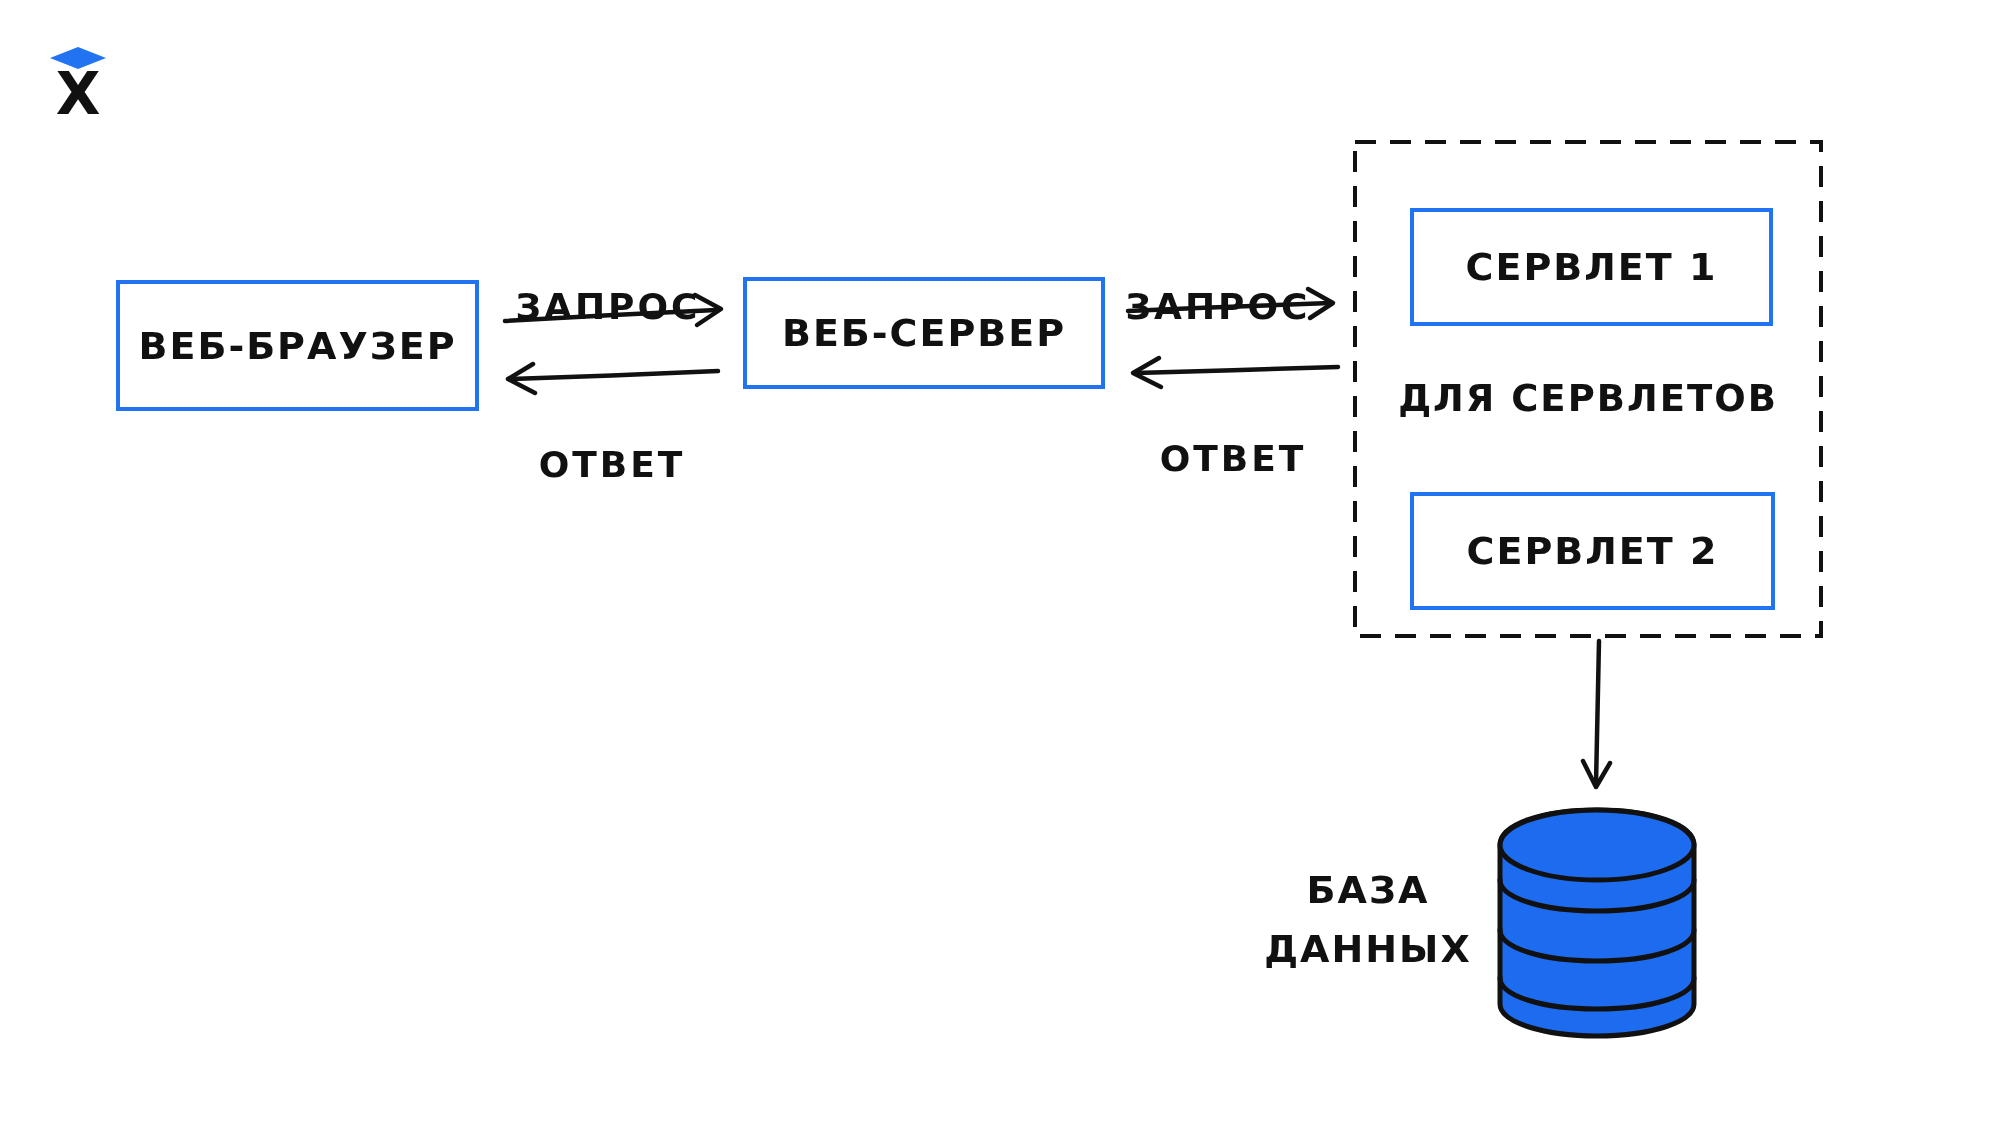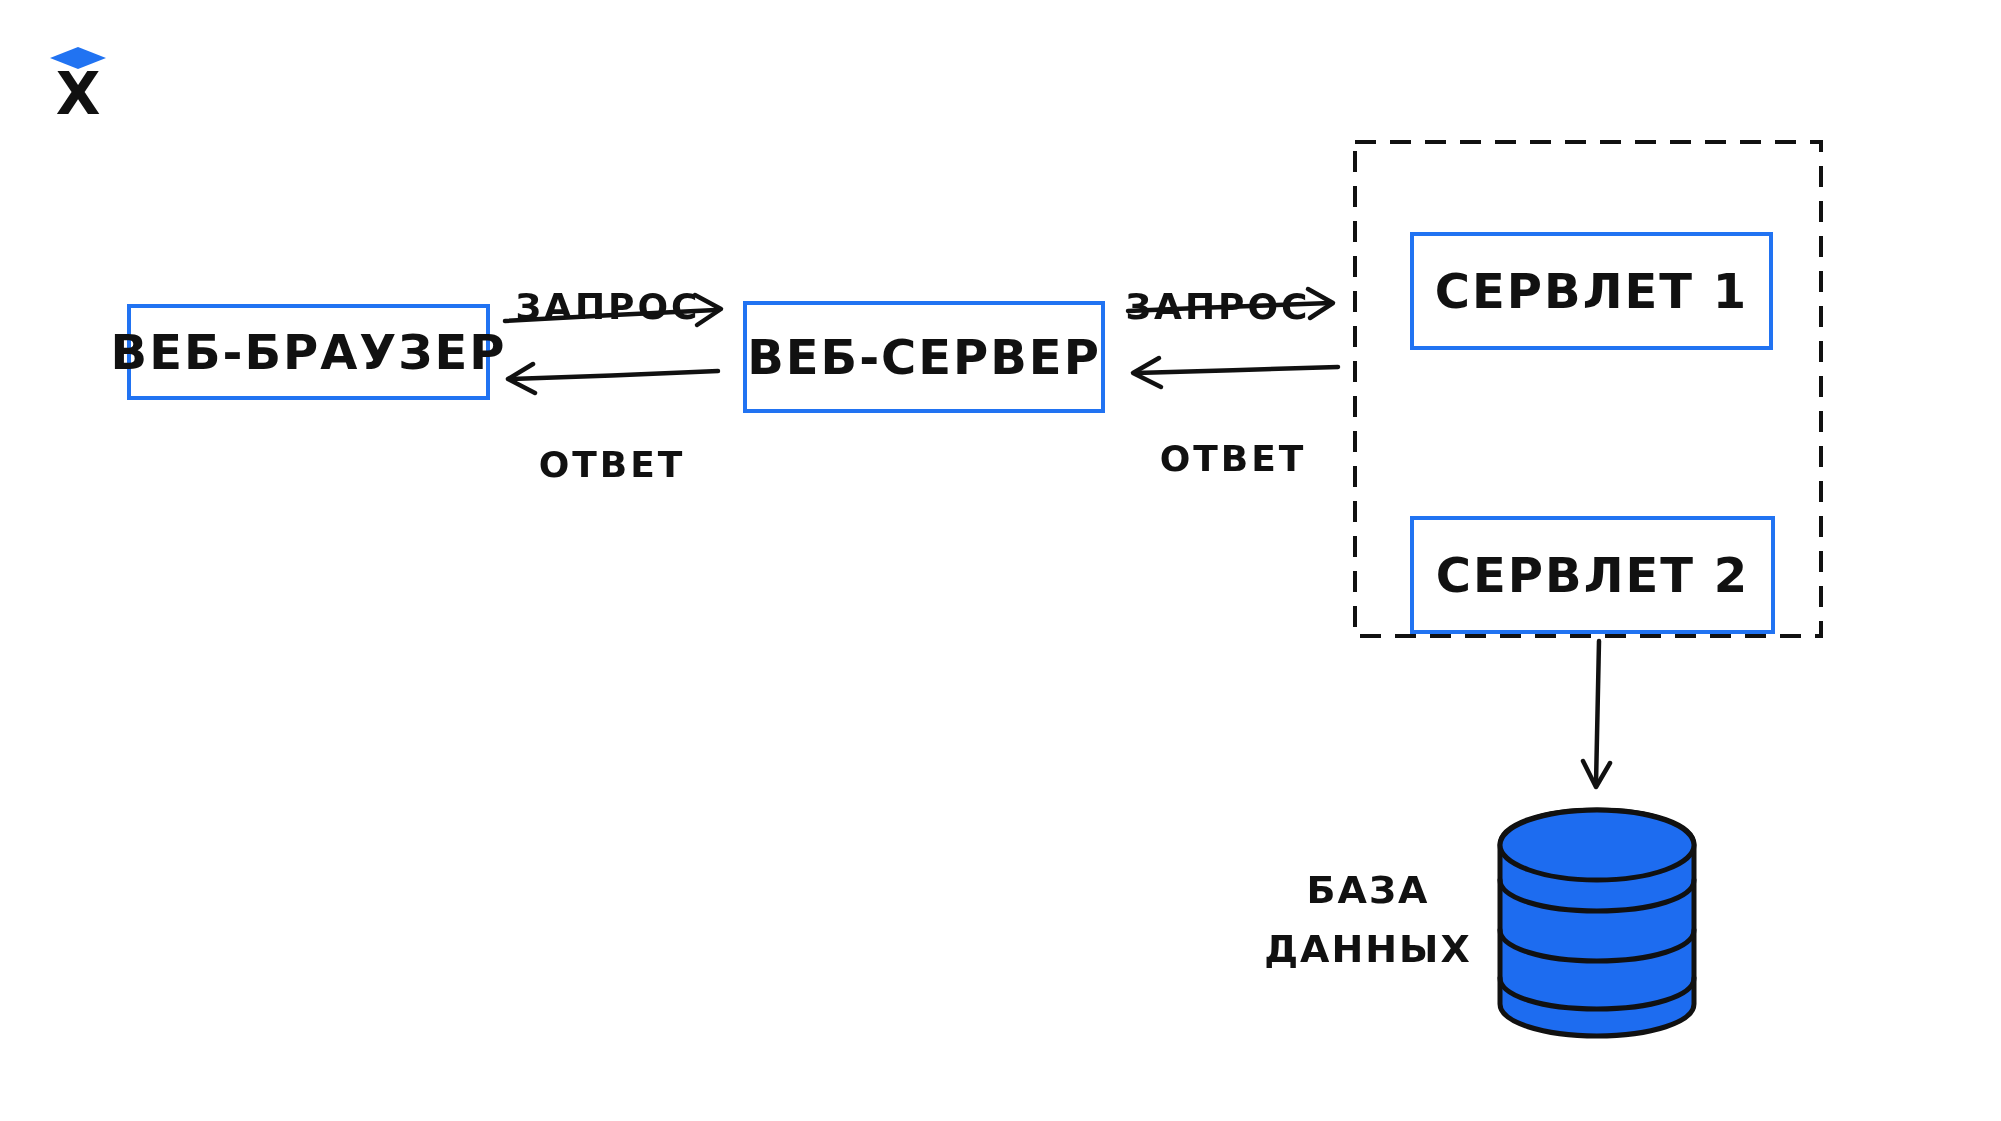--- a/index.html
+++ b/index.html
@@ -23,24 +23,24 @@
   .logo{position:absolute;left:46px;top:42px;width:64px;height:74px;}
   .logo text{
     font-family:"DejaVu Sans","Liberation Sans",sans-serif;
     font-weight:bold;fill:var(--ink);
   }
   .box{
     position:absolute;
     border:4px solid var(--accent-blue);
     background:#ffffff;
     display:flex;align-items:center;justify-content:center;
-    font-size:48px;font-weight:bold;letter-spacing:2px;
-    white-space:nowrap;color:var(--ink);margin-top:24px;
+    font-size:38px;font-weight:bold;letter-spacing:2px;
+    white-space:nowrap;color:var(--ink);
   }
-  .box-browser{left:127px;top:280px;width:363px;height:96px;}
+  .box-browser{left:116px;top:280px;width:363px;height:131px;}
   .box-server{left:743px;top:277px;width:362px;height:112px;}
   .box-servlet1{left:1410px;top:208px;width:363px;height:118px;}
   .box-servlet2{left:1410px;top:492px;width:365px;height:118px;}
   .edge-label{
     position:absolute;transform:translate(-50%,-50%);
     font-size:36px;font-weight:bold;letter-spacing:3px;
     white-space:nowrap;color:var(--ink);margin-top:44px;
   }
   .lbl-req1{left:608px;top:262px;}
   .lbl-resp1{left:612px;top:420px;}
@@ -119,20 +119,21 @@
 
   <div class="box box-servlet1">
     <span>СЕРВЛЕТ 1</span>
   </div>
 
   <div class="box box-servlet2">
     <span>СЕРВЛЕТ 2</span>
   </div>
 
   <div class="stack-label container-label">
+    <span>ДЛЯ СЕРВЛЕТОВ</span>
   </div>
 
   <div class="edge-label lbl-req1">ЗАПРОС</div>
   <div class="edge-label lbl-resp1">ОТВЕТ</div>
   <div class="edge-label lbl-req2">ЗАПРОС</div>
   <div class="edge-label lbl-resp2">ОТВЕТ</div>
 
   <div class="stack-label db-label">
     <span>БАЗА</span>
     <span>ДАННЫХ</span>

